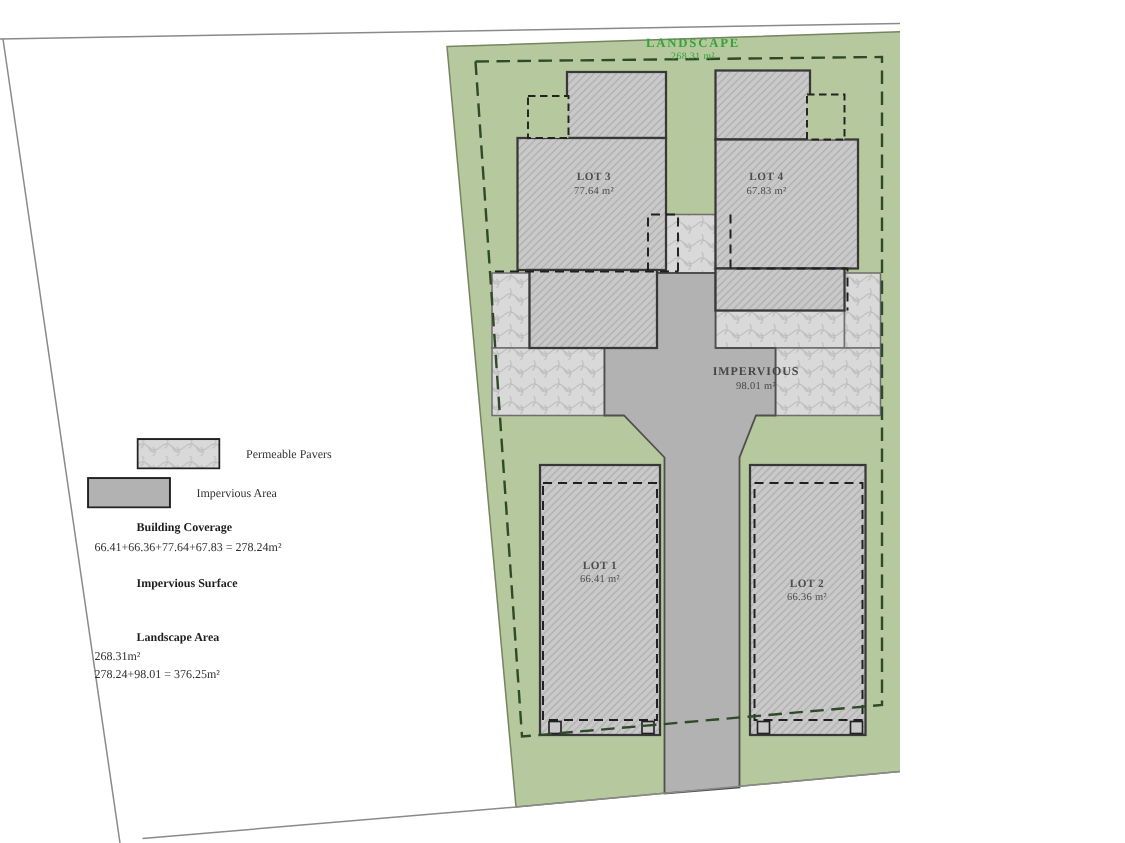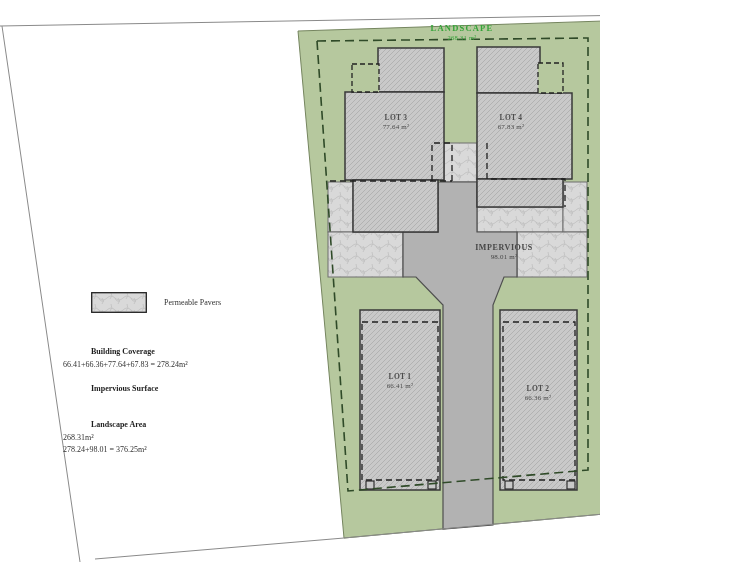--- a/index.html
+++ b/index.html
@@ -124,20 +124,26 @@
   </div>
 
 
   <div class="legend-row" style="left:58px;top:292px;padding-left:33px;">
     <svg width="56" height="21">
       <rect x="0.7" y="0.7" width="54.6" height="19.6" fill="url(#pavers)" stroke="#222" stroke-width="1.3"></rect>
     </svg>
     <span class="legend-label">Permeable Pavers</span>
   </div>
 
+  <div class="legend-row" style="left:58px;top:318px;">
+    <svg width="56" height="21">
+      <rect x="0.7" y="0.7" width="54.6" height="19.6" fill="#b2b2b2" stroke="#222" stroke-width="1.3"></rect>
+    </svg>
+    <span class="legend-label">Impervious Area</span>
+  </div>
 
   <div class="calc-title" style="left:63px;top:347px;">Building Coverage</div>
   <div class="calc-val" style="left:63px;top:360px;text-align:center;">66.41+66.36+77.64+67.83 = 278.24m²</div>
 
   <div class="calc-title" style="left:63px;top:384px;text-align:center;">Impervious Surface</div>
   <div class="calc-val" style="left:63px;top:417px;margin-top:28px;">278.24+98.01 = 376.25m²</div>
 
   <div class="calc-title" style="left:63px;top:420px;">Landscape Area</div>
   <div class="calc-val" style="left:63px;top:433px;">268.31m²</div>
 

